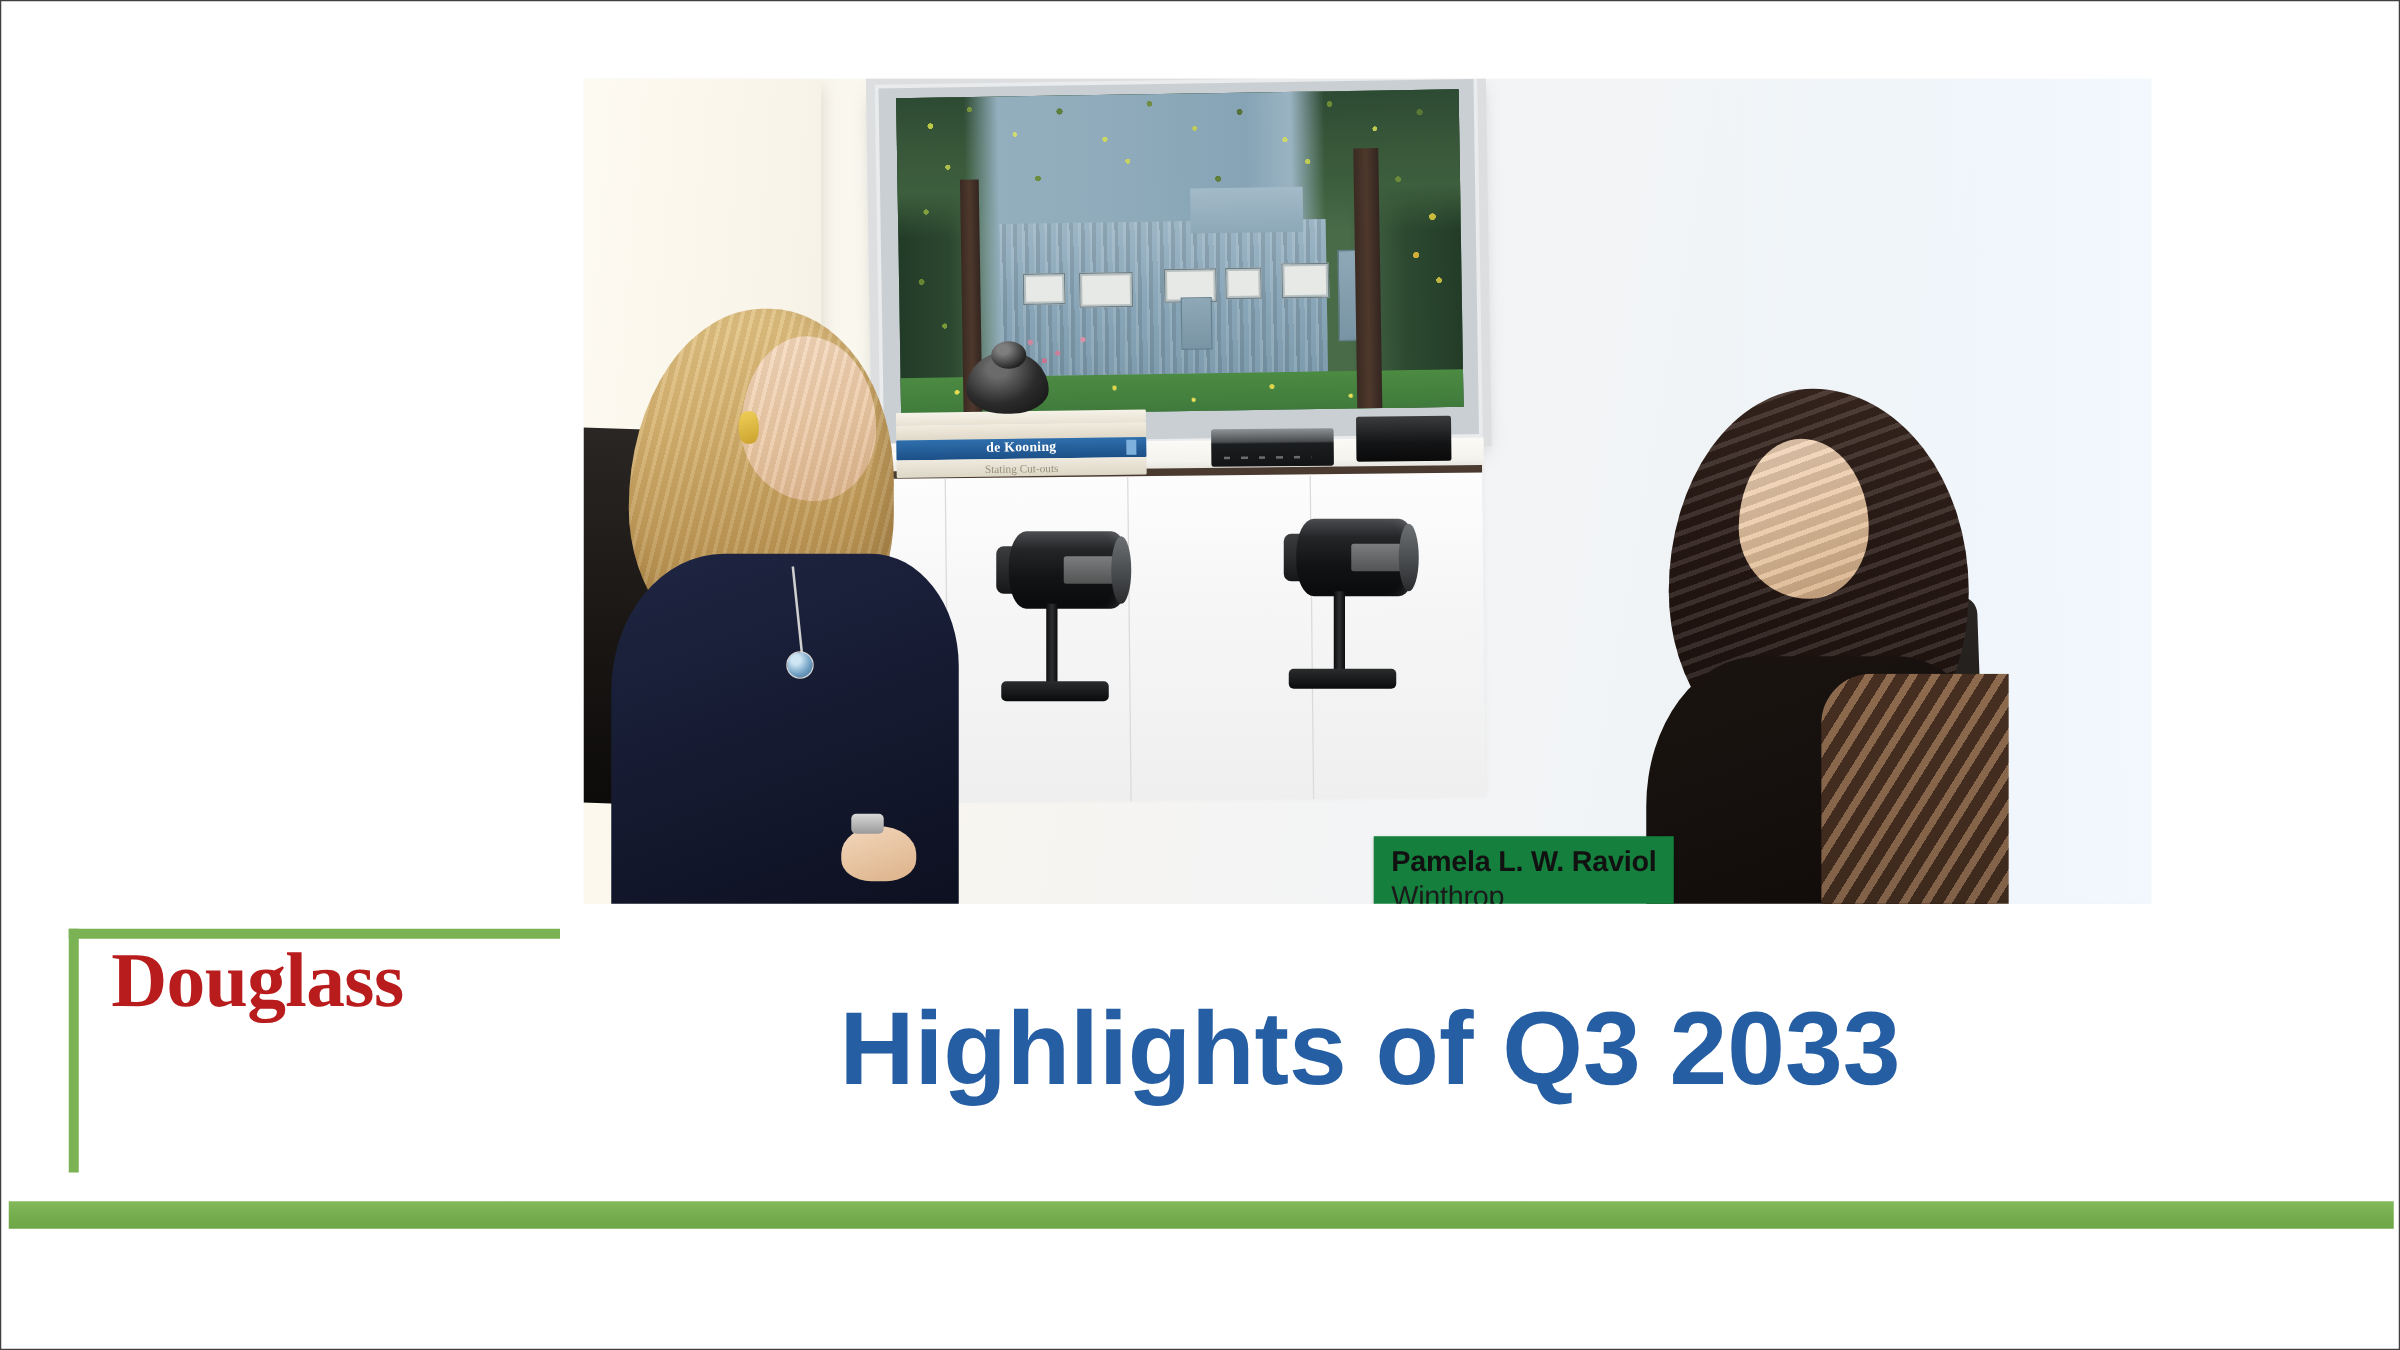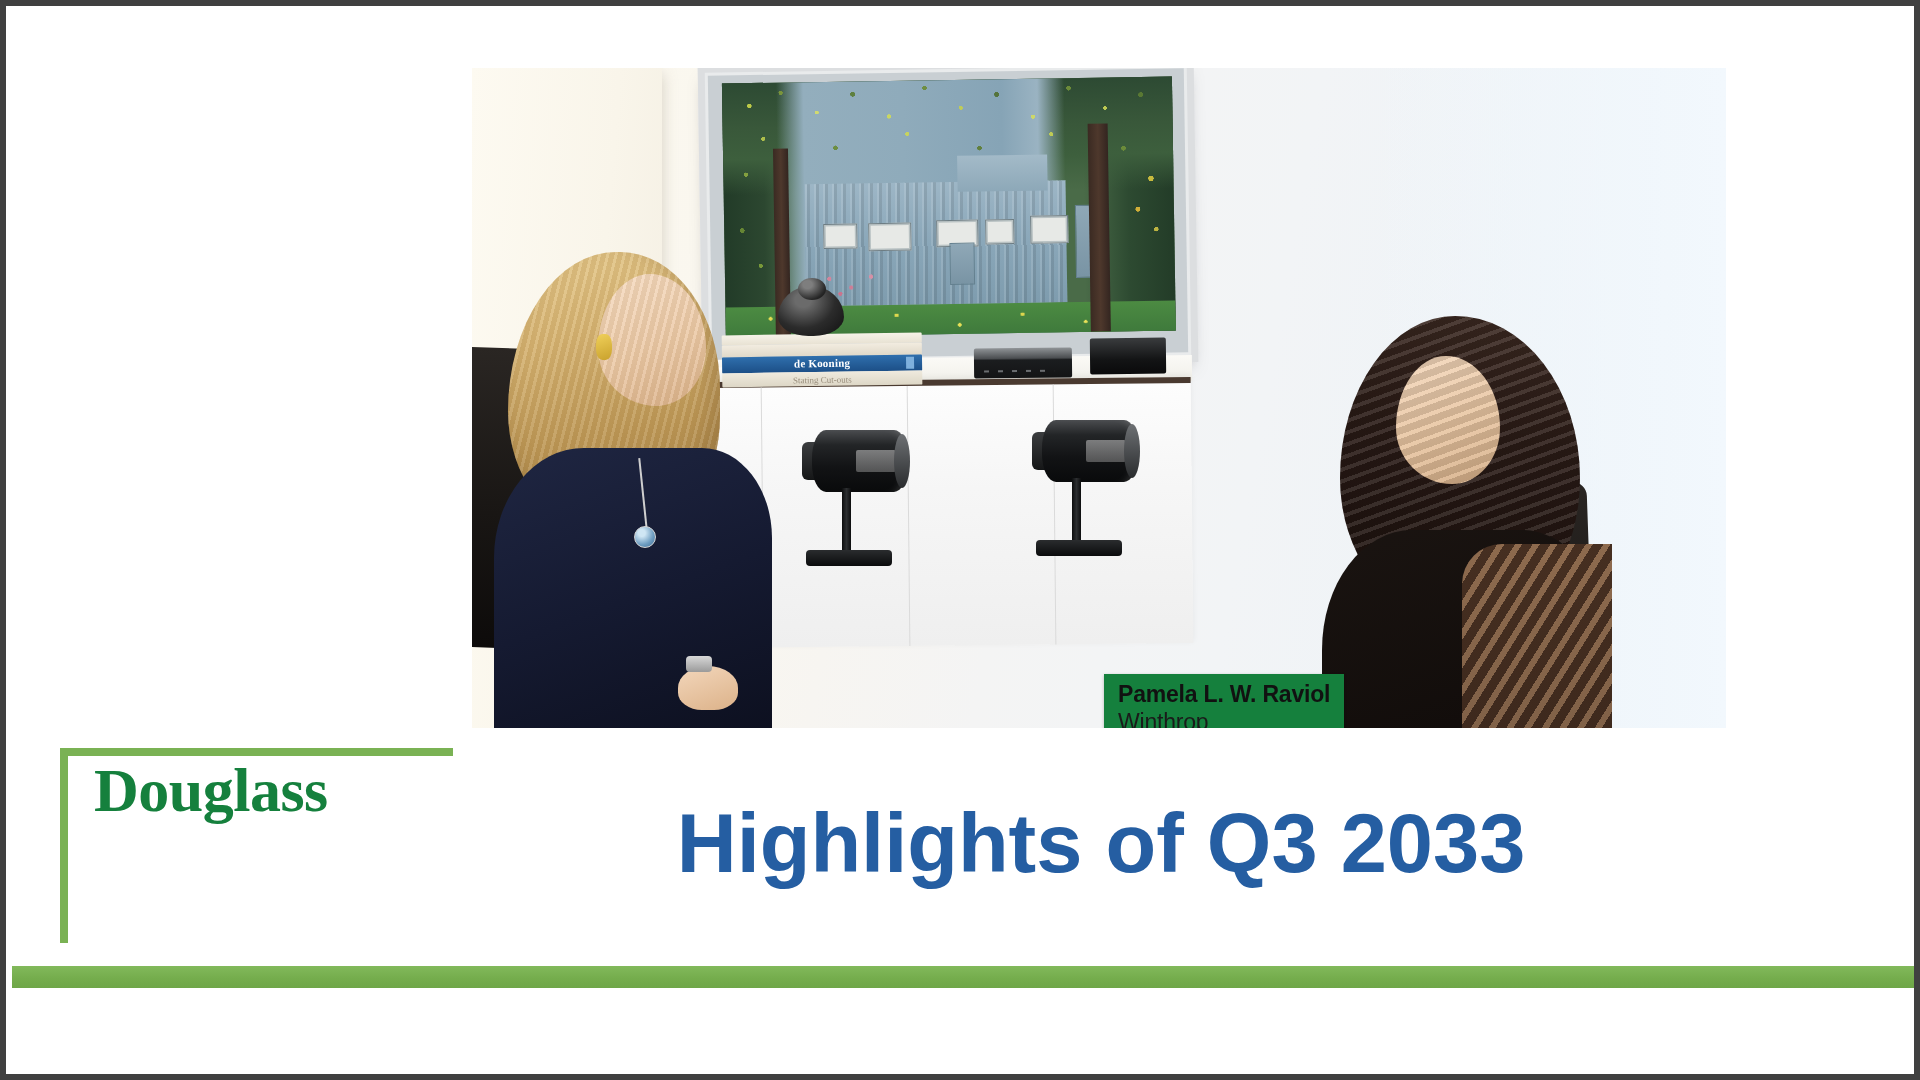--- a/index.html
+++ b/index.html
@@ -14,21 +14,21 @@
     overflow: hidden;
   }
 
   
   .slide {
     position: relative;
     width: 1920px;
     height: 1080px;
     background: #ffffff;
     box-sizing: border-box;
-    border: 6px solid #404040;
+    border: 1px solid #404040;
     overflow: hidden;
   }
 
   
   .video-panel {
     position: absolute;
     left: 466px;
     top: 62px;
     width: 1254px;
     height: 660px;
@@ -460,21 +460,21 @@
     position: absolute;
     left: 4px; top: 0;
     width: 8px; height: 195px;
     background: #7ab254;
   }
   .logo-text {
     position: absolute;
     left: 38px; top: 14px;
     font-family: "Liberation Serif", serif;
     font-weight: bold;
-    color: #15803d;
+    color: #b91c1c;
     font-size: 62px;
     line-height: 0.93;
     letter-spacing: -0.5px;
     white-space: nowrap;
   }
   .logo-text .l2 { display: block; font-size: 66px; letter-spacing: -1px; }
 
   
   .headline {
     position: absolute;

